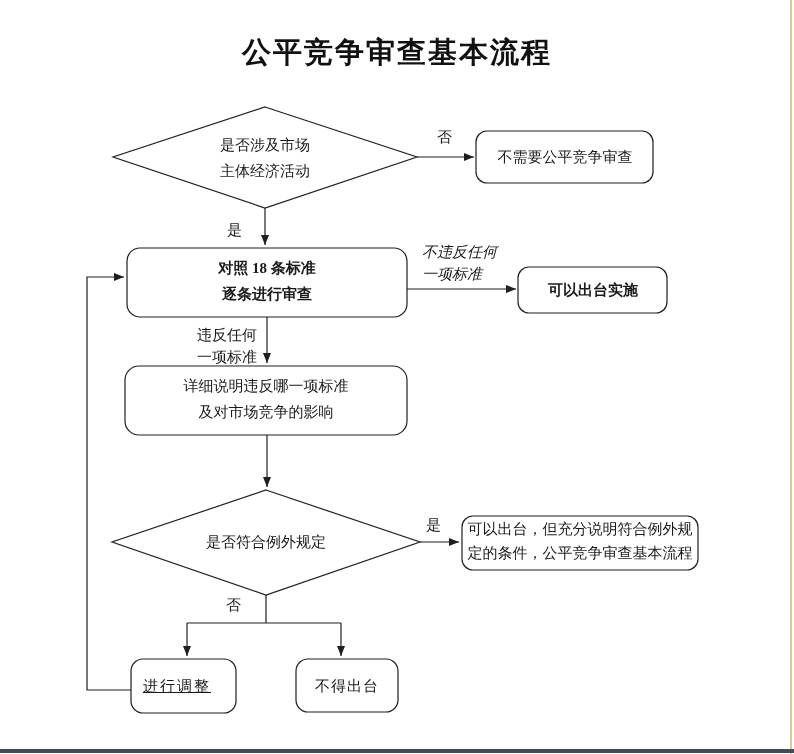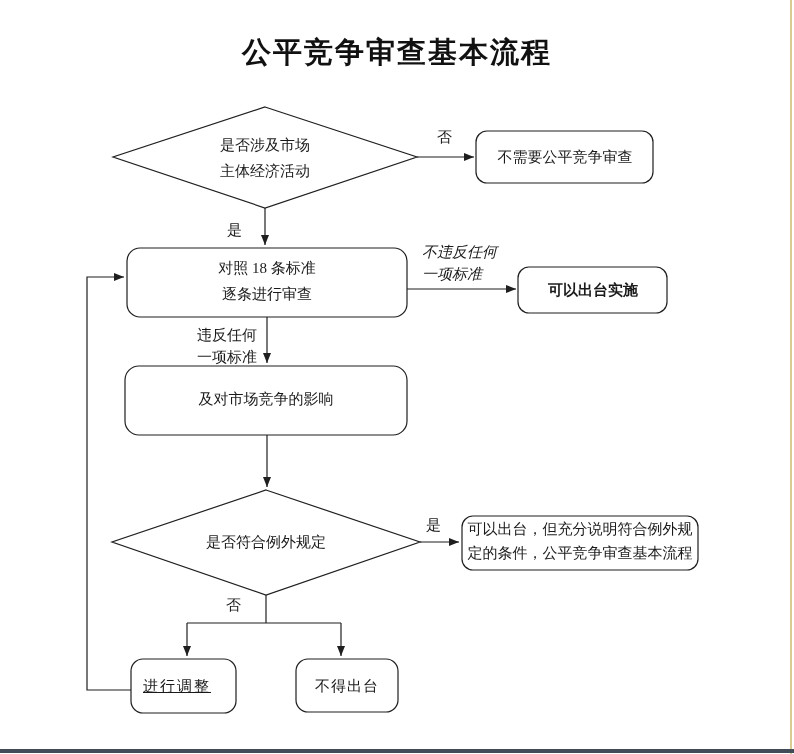--- a/index.html
+++ b/index.html
@@ -93,28 +93,29 @@
     </g>
   </svg>
 
   <div class="node-text" style="left:265px; top:158px;text-align:center;">
     <div>是否涉及市场</div>
     <div>主体经济活动</div>
   </div>
 
   <div class="node-text" style="left:565px; top:157px;">不需要公平竞争审查</div>
 
-  <div class="node-text" style="left:267px; top:281px;">
+  <div class="node-text" style="left:267px; top:281px;font-weight:bold;">
     <div>对照 18 条标准</div>
     <div>逐条进行审查</div>
   </div>
 
   <div class="node-text" style="left:593px; top:290px;font-weight:bold;">可以出台实施</div>
 
   <div class="node-text" style="left:266px; top:399px;">
+    <div>详细说明违反哪一项标准</div>
     <div>及对市场竞争的影响</div>
   </div>
 
   <div class="node-text" style="left:266px; top:542px;text-align:center;">是否符合例外规定</div>
 
   <div class="node-text tight" style="left:580px; top:541px;">
     <div>可以出台，但充分说明符合例外规</div>
     <div>定的条件，公平竞争审查基本流程</div>
   </div>
 

